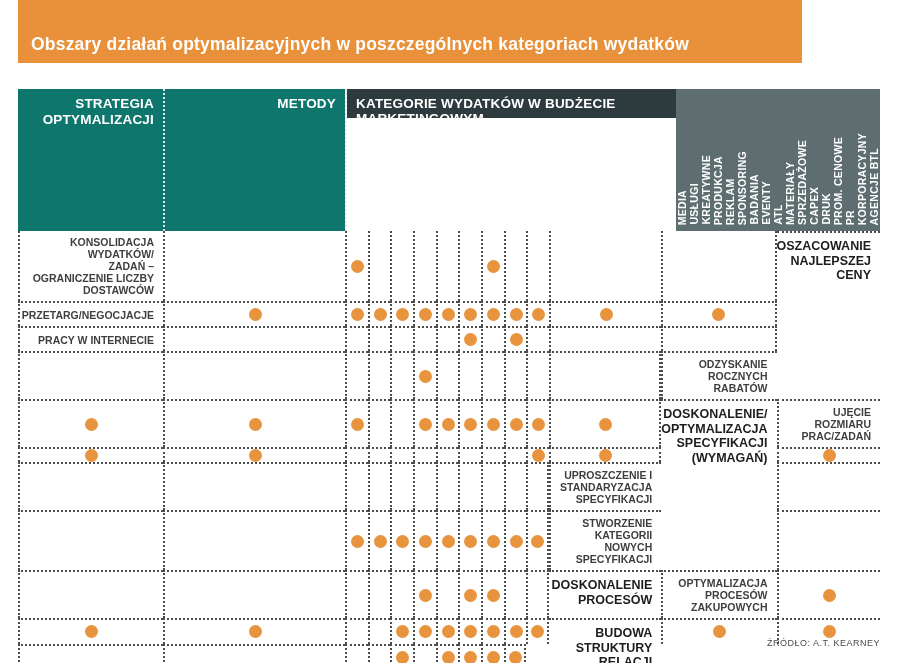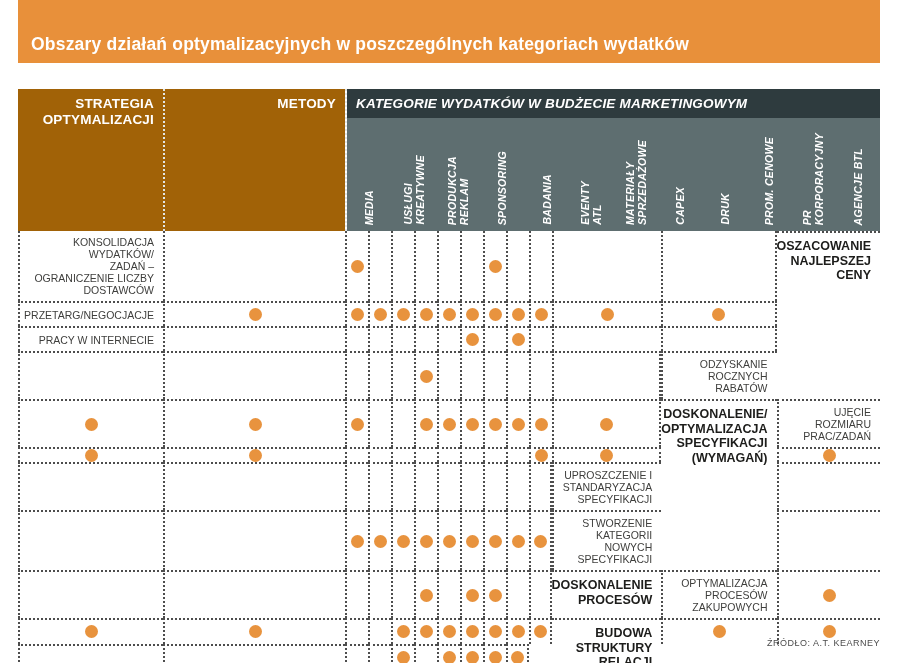--- a/index.html
+++ b/index.html
@@ -3,37 +3,37 @@
 <meta charset="utf-8">
 <style>
   * { margin:0; padding:0; box-sizing:border-box; }
   html,body { background:#ffffff; }
   .page {
     position:relative; width:900px; height:663px; background:#ffffff;
     font-family:"Liberation Sans", sans-serif; overflow:hidden;
   }
   
   .title-bar {
-    position:absolute; left:18px; top:0; width:862px; height:63px;
+    position:absolute; left:18px; top:0; width:784px; height:63px;
     background:#E8903A; display:flex; align-items:flex-end;
     padding:0 10px 8px 13px;
   }
   .title-bar .title-text {
     color:#ffffff; font-size:17.5px; font-weight:bold; letter-spacing:0.2px;
   }
   
   .matrix { position:absolute; left:18px; top:89px; width:862px; }
   .thead { display:grid; grid-template-columns:145px 182px 535px; height:142px; }
   .th-strategy, .th-methods {
-    background:#a16207; color:#ffffff; font-weight:bold; font-size:13.5px;
+    background:#0f766e; color:#ffffff; font-weight:bold; font-size:13.5px;
     line-height:16px; text-align:right; padding:7px 9px 0 0; white-space:pre-line;
     letter-spacing:0.2px;
   }
   .th-methods { border-left:2px dotted #E3E7E7; }
-  .th-cats { border-left:2px dotted #E3E7E7; display:flex; flex-direction:column;font-style:italic; }
+  .th-cats { border-left:2px dotted #E3E7E7; display:flex; flex-direction:row; }
   .th-cats-title {
     background:#2E3B3E; height:29px; color:#ffffff; font-weight:bold;
     font-size:13.5px; padding:7px 0 0 9px; letter-spacing:0.2px;
   }
   .th-cats-labels {
     flex:1; background:#5E6E70; display:grid; grid-template-columns:repeat(12,1fr);
     align-items:end; padding-bottom:6px;
   }
   .cat-label {
     justify-self:center; writing-mode:vertical-rl; transform:rotate(180deg);
@@ -42,21 +42,21 @@
   }
   
   .tbody { display:grid; grid-template-columns:145px 182px repeat(12,1fr); }
   .cell-strategy {
     text-align:right; padding:6px 9px 0 0; font-weight:bold; font-size:12.5px;
     line-height:14.5px; color:#1D1D1B; white-space:pre-line;
   }
   .cell-method {
     display:flex; align-items:center; justify-content:flex-end; text-align:right;
     padding:5px 9px; font-size:10.5px; line-height:12px; color:#3E3E3C;
-    white-space:pre-line; border-left:2px dotted #4D4D4D; min-height:25px;
+    white-space:pre-line; border-left:2px dotted #4D4D4D; min-height:25px;font-weight:bold;
   }
   .cell-dot {
     border-left:2px dotted #4D4D4D; display:flex; align-items:center; justify-content:center;
   }
   .cell-dot.last { border-right:2px dotted #4D4D4D; }
   .sep-top   { border-top:2px dotted #4D4D4D; }
   .group-top { border-top:2px dotted #4D4D4D; }
   .dot { width:13px; height:13px; border-radius:50%; background:#E8933E; }
   
   .source {

